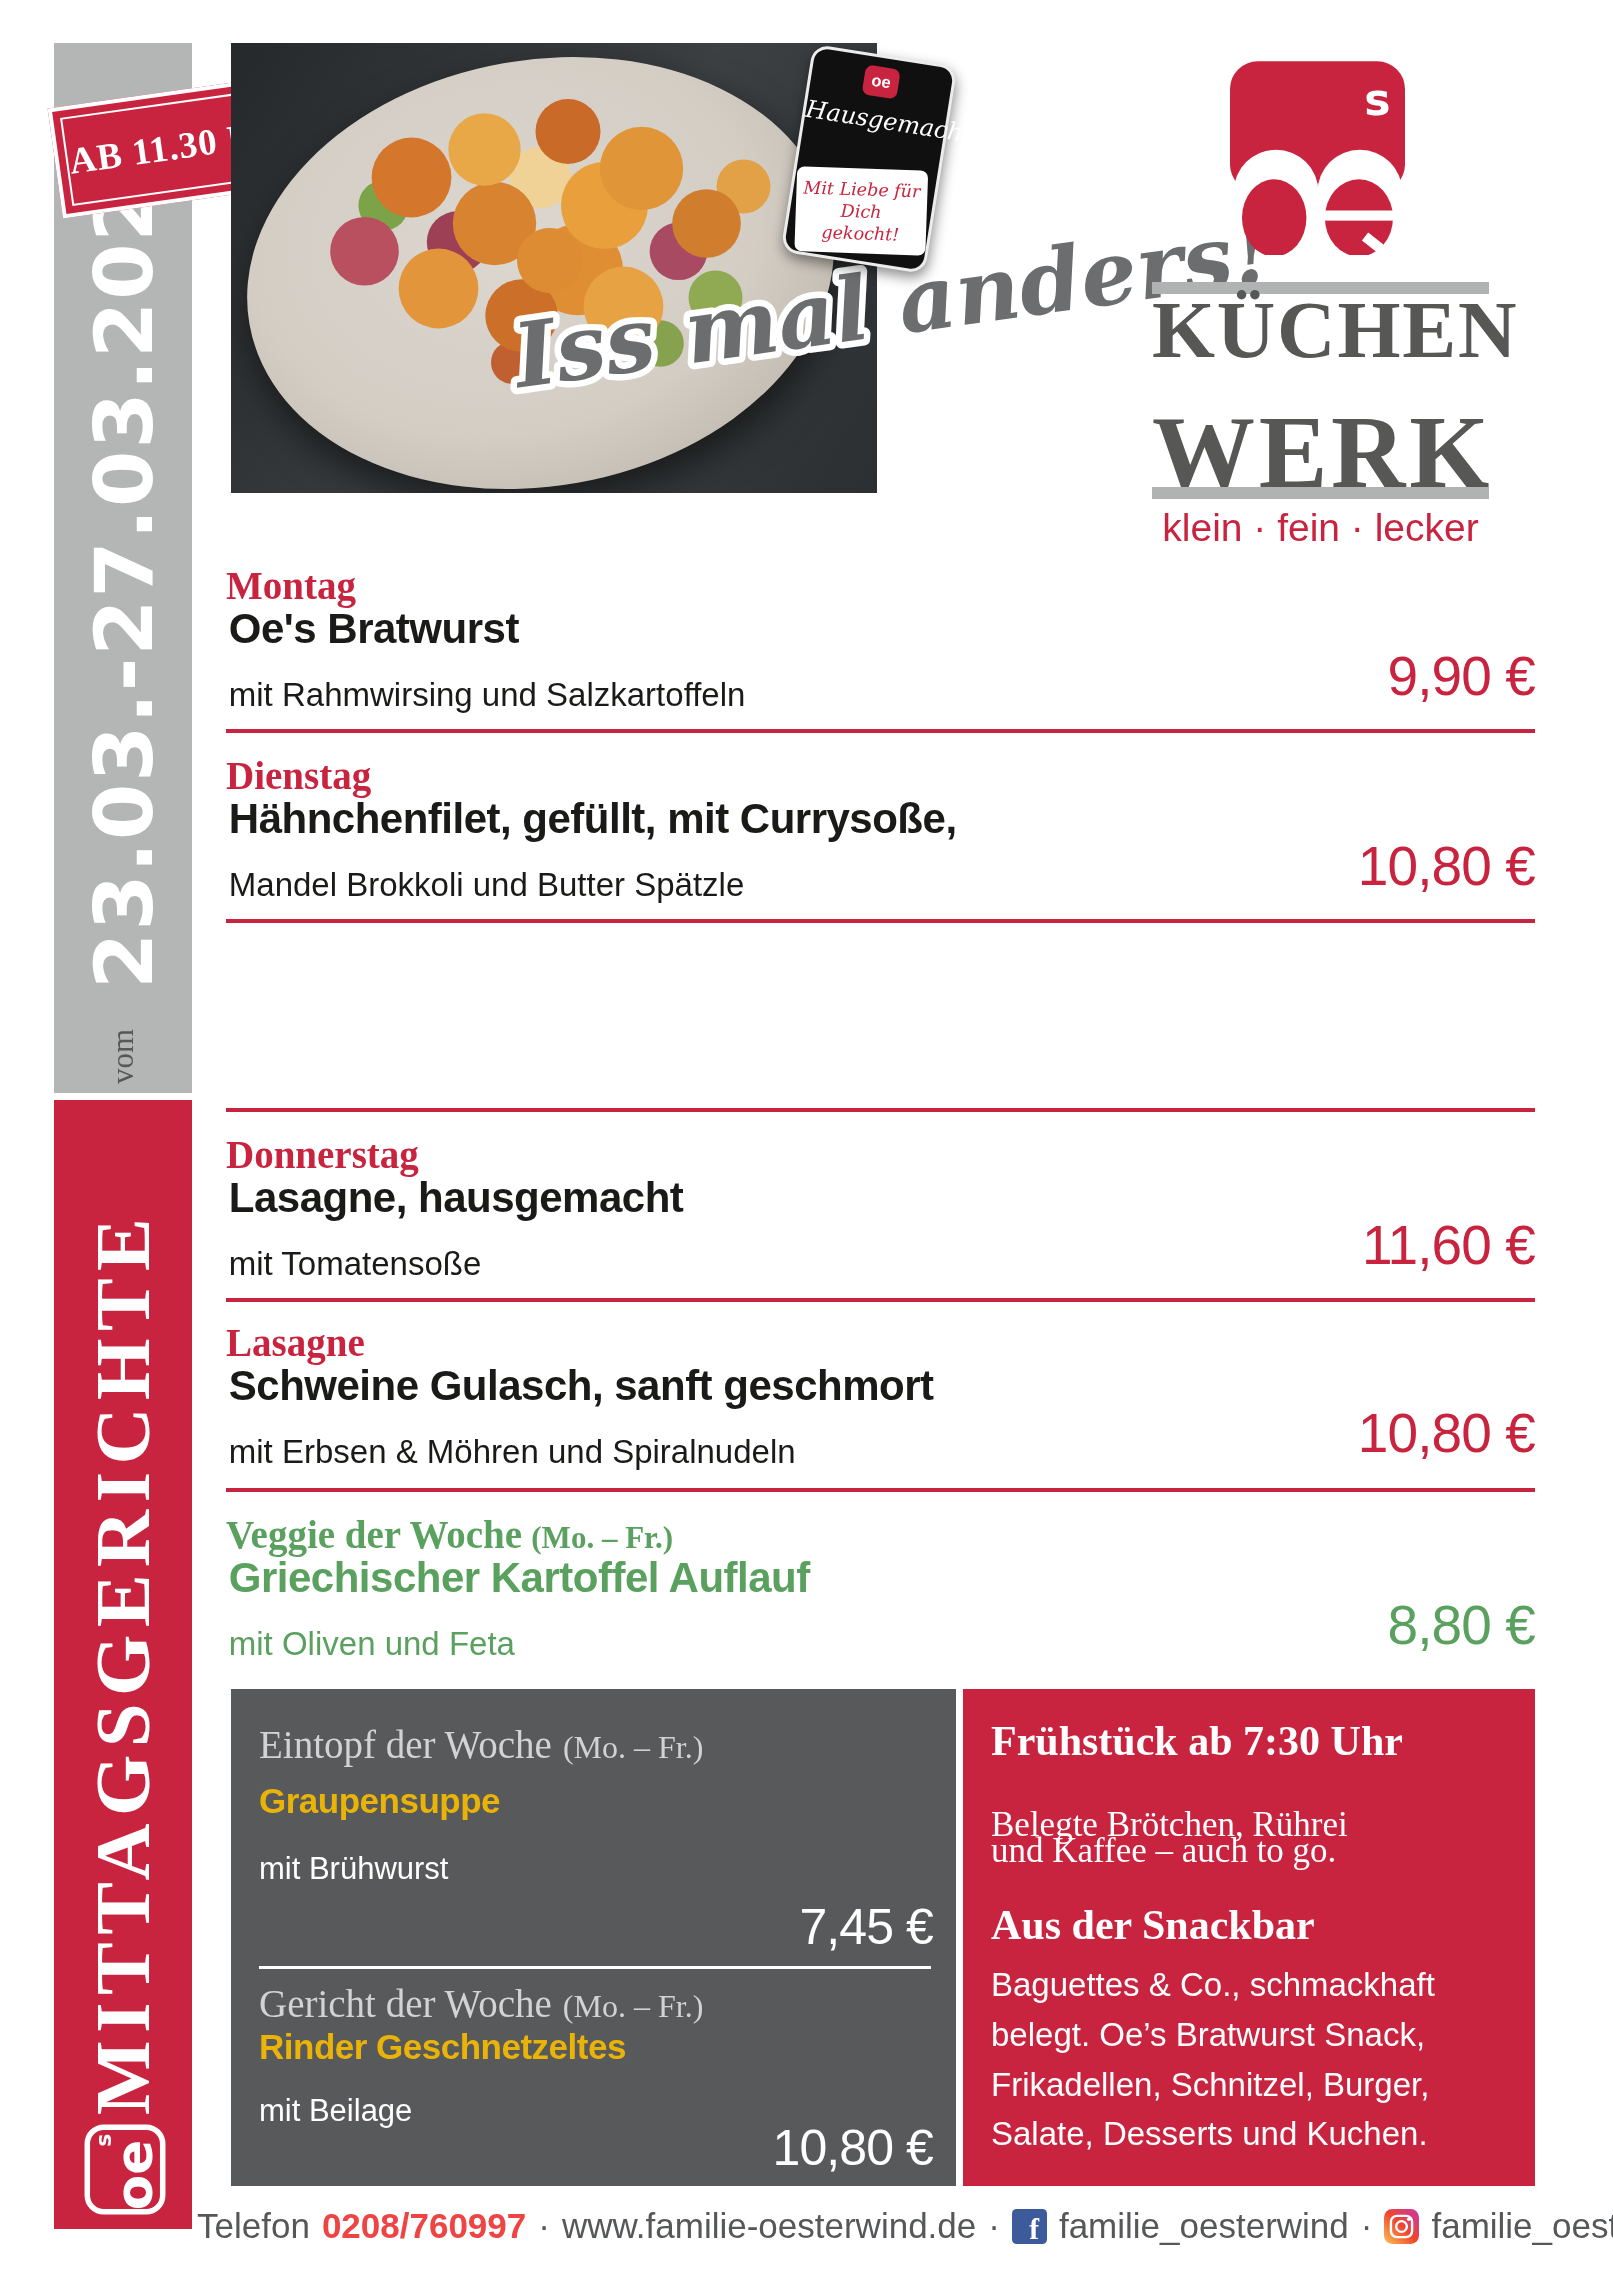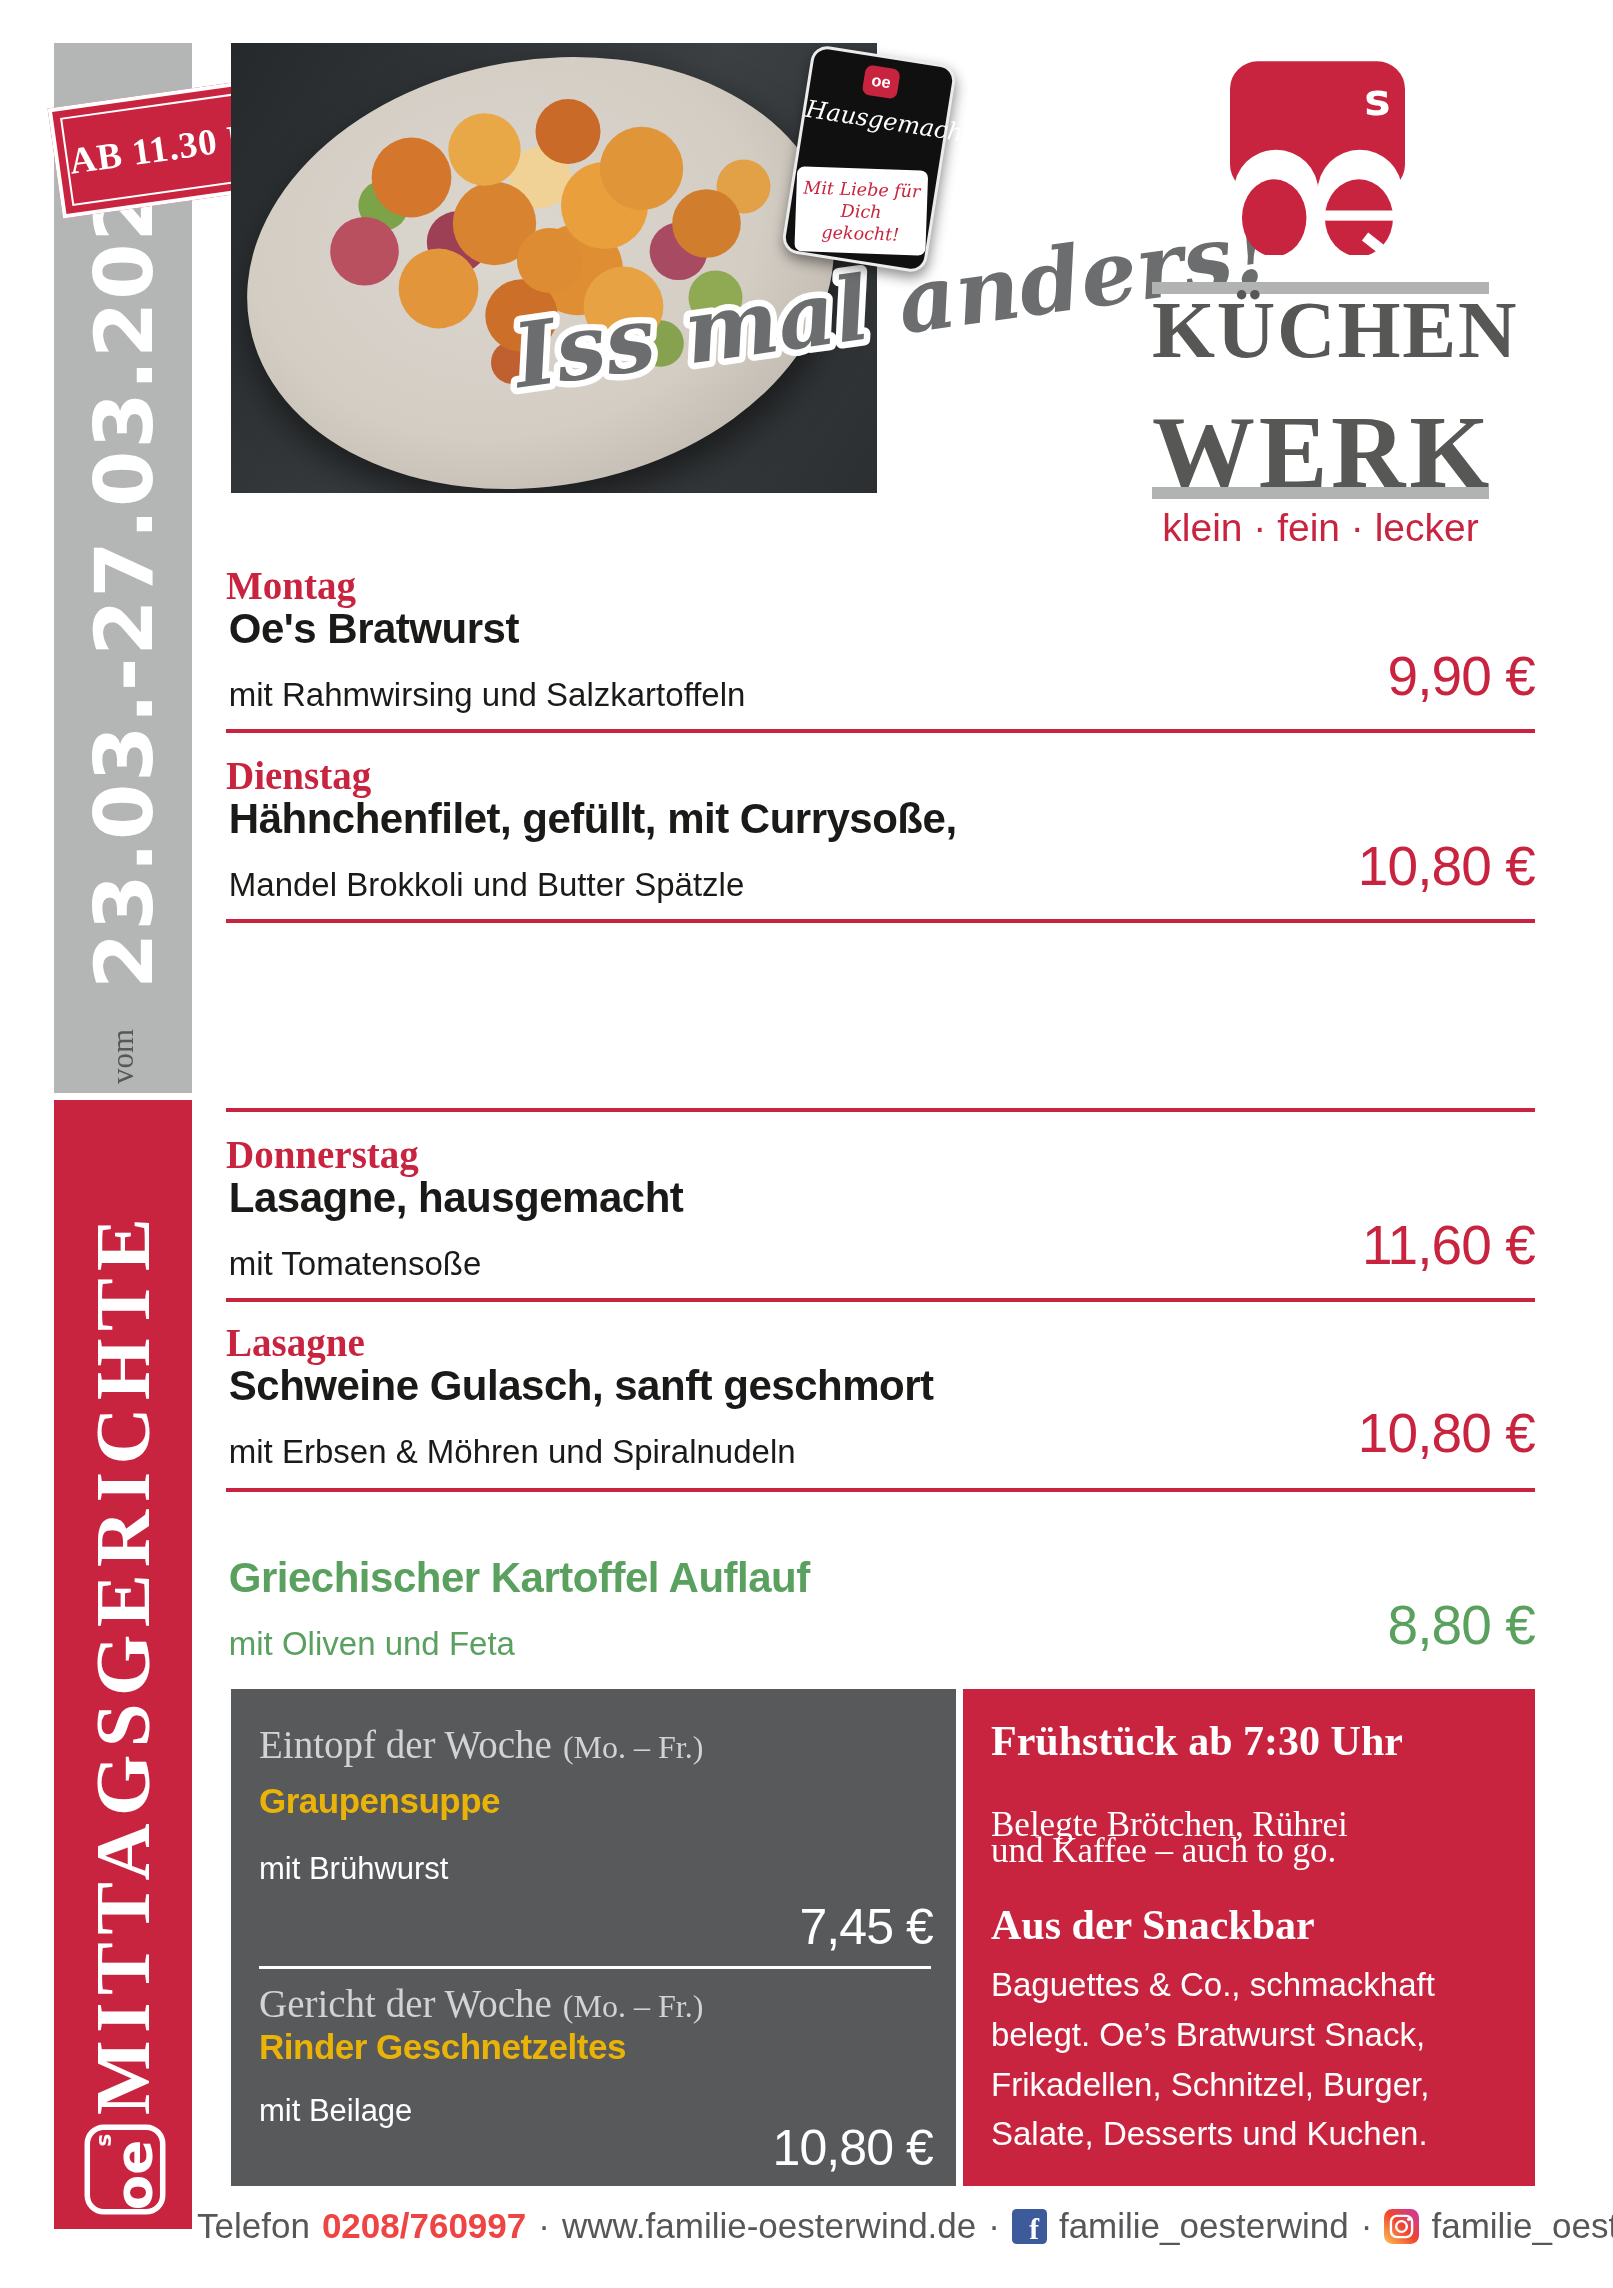--- a/index.html
+++ b/index.html
@@ -186,20 +186,21 @@
 
   <div class="abs menu-row" style="top:1320px;">
     <div class="day"><span>Lasagne</span></div>
     <div class="dish">Schweine Gulasch, sanft geschmort</div>
     <div class="desc">mit Erbsen &amp; Möhren und Spiralnudeln</div>
     <div class="price">10,80 €</div>
   </div>
   <div class="abs sep" style="top:1488px;"></div>
 
   <div class="abs menu-row row-green" style="top:1512px;">
+    <div class="day"><span>Veggie der Woche</span><span class="suffix">(Mo. – Fr.)</span></div>
     <div class="dish">Griechischer Kartoffel Auflauf</div>
     <div class="desc">mit Oliven und Feta</div>
     <div class="price">8,80 €</div>
   </div>
 
   <div class="abs gray-box">
     <div class="box-label" style="top:33px;">
       <span>Eintopf der Woche</span><span class="lbl-suffix">(Mo. – Fr.)</span>
     </div>
     <div class="box-dish" style="top:92px;">Graupensuppe</div>

